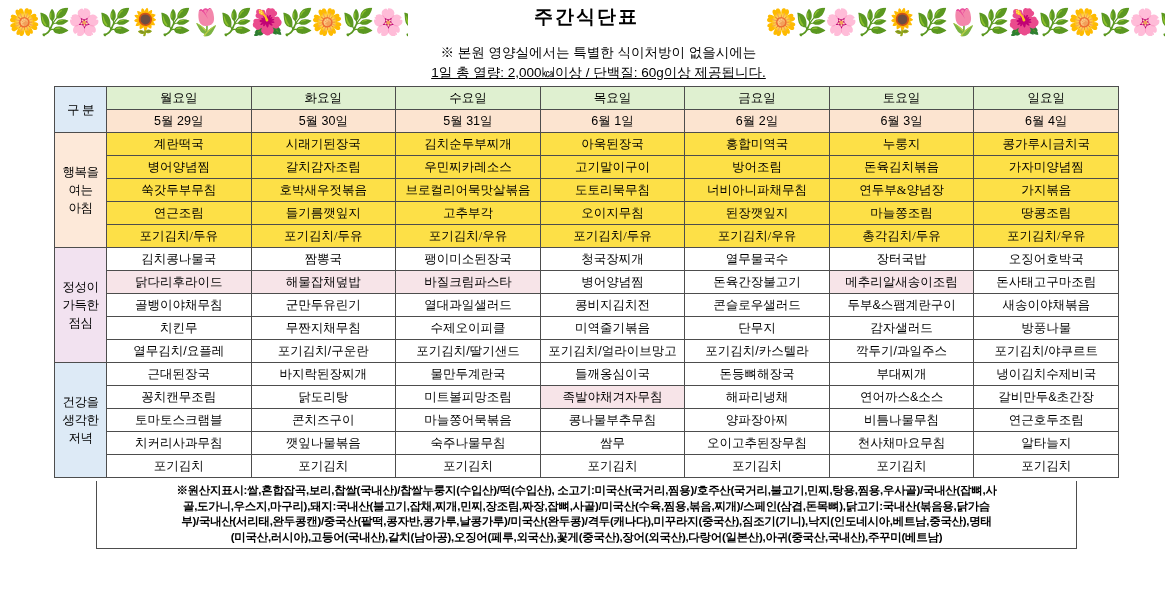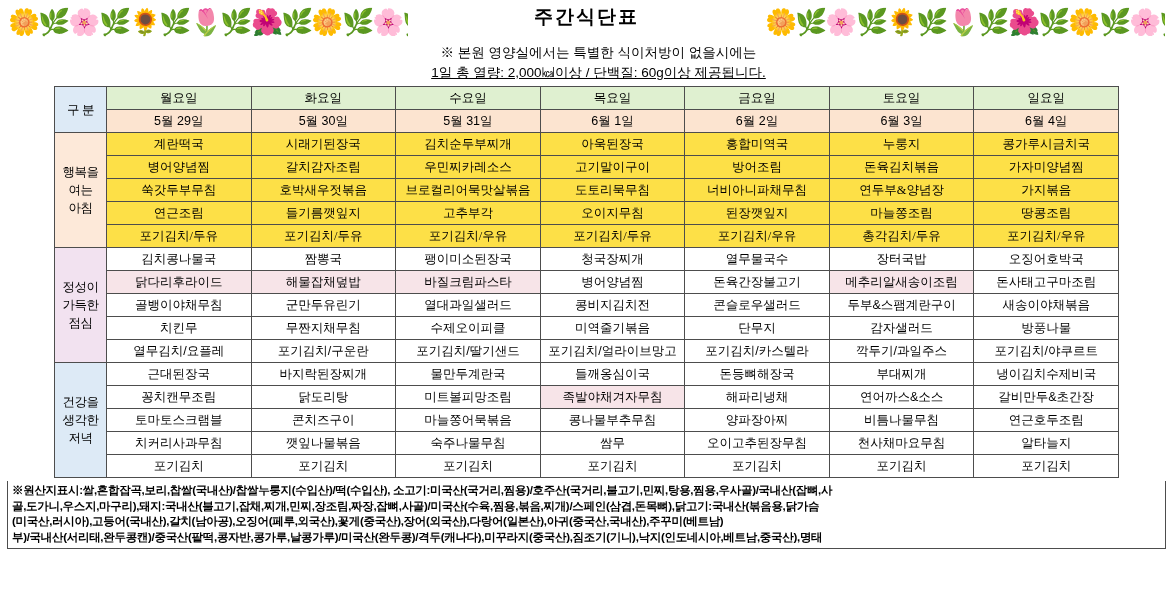--- a/index.html
+++ b/index.html
@@ -97,26 +97,27 @@
   .row-breakfast td.meal { background: #fde047; font-family: Liberation Serif, serif; }
   .row-lunch td.meal { background: #ffffff; }
   .row-dinner td.meal { background: #ffffff; }
   td.highlight { background: #f7e4e8 !important; }
   .label-breakfast { background: #fde9d9; }
   .label-lunch { background: #f2e2f0; }
   .label-dinner { background: #ddeaf6; }
 
   
   .footer {
-    width: 1159px;
+    width: 981px;
     margin: 3px auto 0 auto;
     border: 1px solid #4d4d4d;
     border-top: none;
     font-size: 11.5px;
     line-height: 15.5px;
+    text-align: center;
     font-weight: bold;
     padding: 2px 4px 3px 4px;
     box-sizing: border-box;
     letter-spacing: -0.3px;
   }
   .footer div { white-space: nowrap; }
 </style>
 </head>
 <body>
 
@@ -298,17 +299,17 @@
           <td class="meal">포기김치</td>
           <td class="meal">포기김치</td>
           <td class="meal">포기김치</td>
         </tr>
       </tbody>
   </table>
 
   <div class="footer">
       <div>※원산지표시:쌀,혼합잡곡,보리,찹쌀(국내산)/찹쌀누룽지(수입산)/떡(수입산), 소고기:미국산(국거리,찜용)/호주산(국거리,불고기,민찌,탕용,찜용,우사골)/국내산(잡뼈,사</div>
       <div>골,도가니,우스지,마구리),돼지:국내산(불고기,잡채,찌개,민찌,장조림,짜장,잡뼈,사골)/미국산(수육,찜용,볶음,찌개)/스페인(삼겹,돈목뼈),닭고기:국내산(볶음용,닭가슴</div>
+      <div>부)/국내산(서리태,완두콩캔)/중국산(팥떡,콩자반,콩가루,날콩가루)/미국산(완두콩)/격두(캐나다),미꾸라지(중국산),짐조기(기니),낙지(인도네시아,베트남,중국산),명태</div>
       <div>(미국산,러시아),고등어(국내산),갈치(남아공),오징어(페루,외국산),꽃게(중국산),장어(외국산),다랑어(일본산),아귀(중국산,국내산),주꾸미(베트남)</div>
-      <div>부)/국내산(서리태,완두콩캔)/중국산(팥떡,콩자반,콩가루,날콩가루)/미국산(완두콩)/격두(캐나다),미꾸라지(중국산),짐조기(기니),낙지(인도네시아,베트남,중국산),명태</div>
     </div>
 
 </div>
 
 </body></html>

